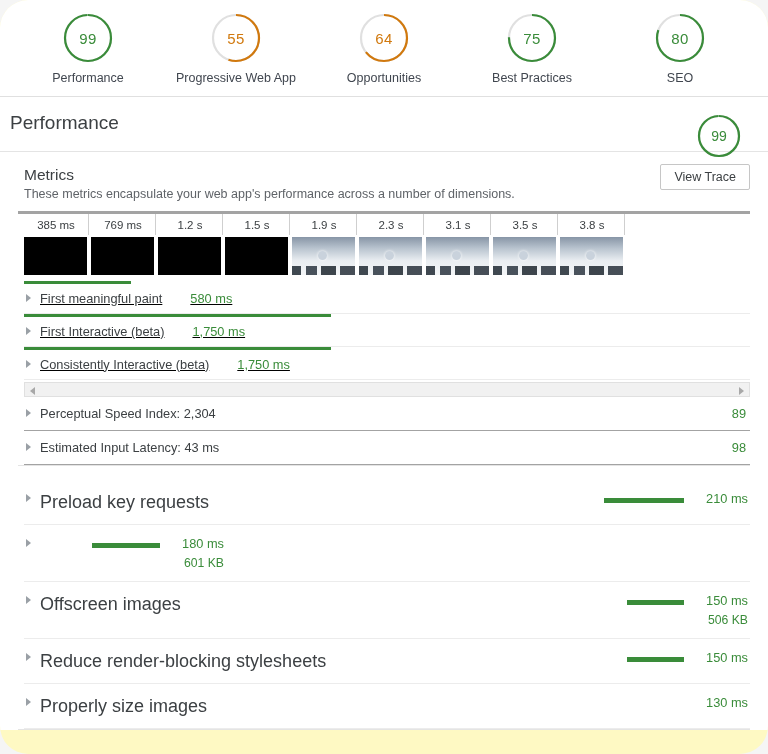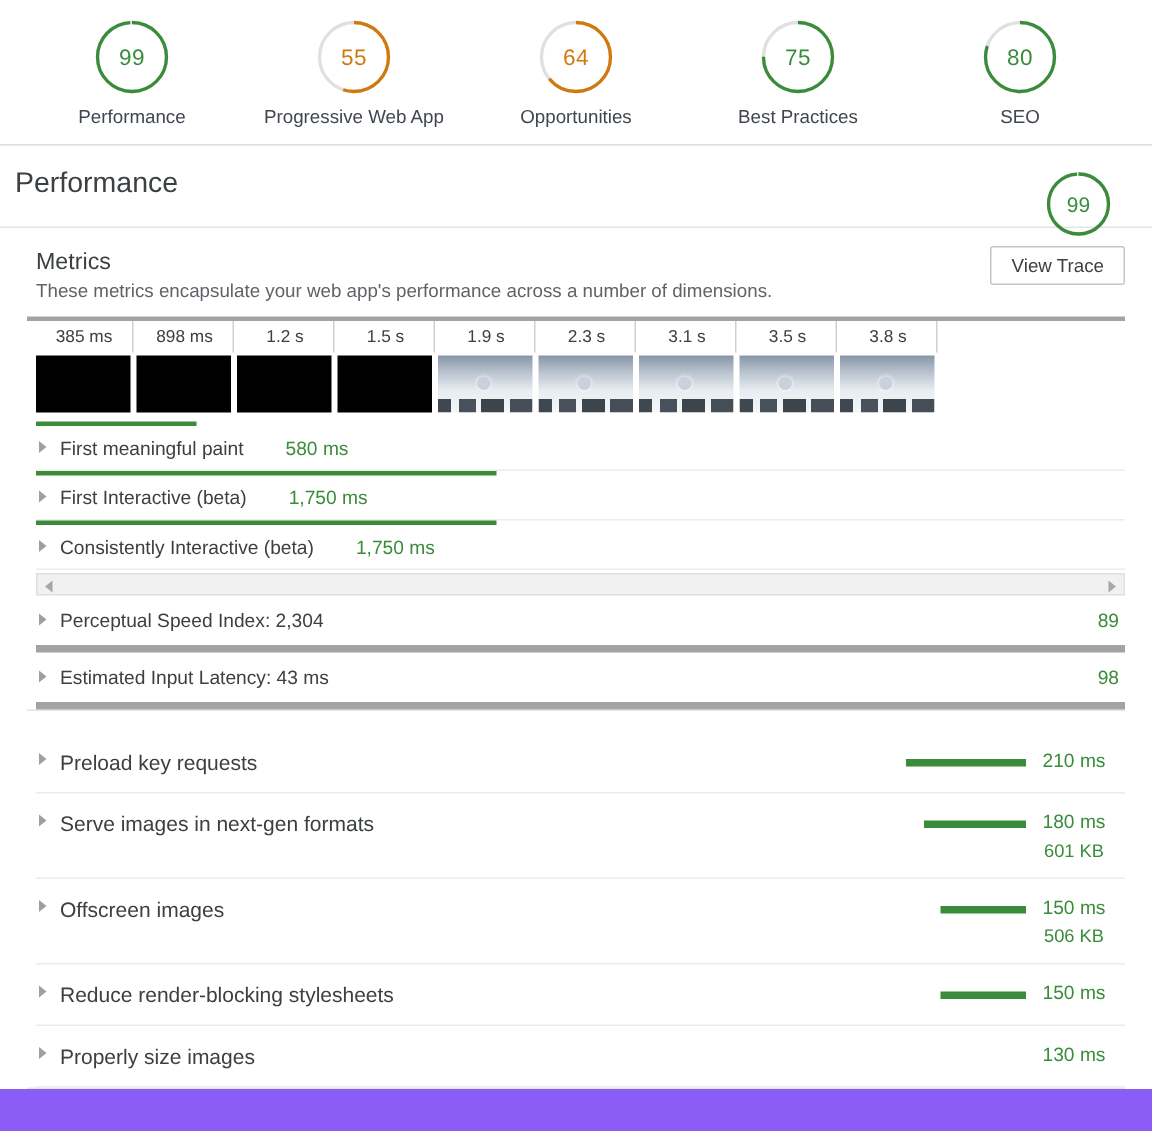--- a/index.html
+++ b/index.html
@@ -3,21 +3,21 @@
 <meta charset="utf-8">
 <style>
   * { box-sizing: border-box; }
   html, body {
     margin: 0; padding: 0;
     width: 768px; height: 754px;
     background: #f5f5f5;
     font-family: "Liberation Sans", sans-serif;
     -webkit-font-smoothing: antialiased;
   }
-  .page { width: 768px; height: 754px; position: relative; background: #8b5cf6; overflow: hidden; }
+  .page { width: 768px; height: 754px; position: relative; background: #fef9c3; overflow: hidden; border-radius: 28px; }
 
   
   .scores {
     height: 97px; background: #fff;
     display: flex; align-items: flex-start; justify-content: space-around;
     padding: 12px 14px 0 14px;
     border-bottom: 1px solid #e0e0e0;
   }
   .score-item { display: flex; flex-direction: column; align-items: center; width: 132px; }
   .gauge { position: relative; width: 52px; height: 52px; }
@@ -79,21 +79,21 @@
       linear-gradient(to right, #202a33 0 14%, transparent 14% 22%, #2b3540 22% 40%,
       transparent 40% 46%, #1d262e 46% 70%, transparent 70% 76%, #28313b 76% 100%);
     opacity: .85;
   }
   .thumb-light::after {
     content: ""; position: absolute; left: 26px; top: 14px; width: 9px; height: 9px;
     border-radius: 50%; background: #c9d2dc; box-shadow: 0 0 3px #fff;
   }
 
   
-  .metric-list { padding-left: 6px; }
+  .metric-list { padding-left: 6px; text-decoration: underline; }
   .metric-block { position: relative; }
   .metric-bar { height: 3px; background: #3a8c3a; }
   .metric-row {
     display: flex; align-items: center;
     border-bottom: 1px solid #ececec;
     padding: 7px 0 7px 0; min-height: 30px;
   }
   .tri {
     width: 0; height: 0; margin: 0 9px 0 2px;
     border-left: 5px solid #9aa0a6; border-top: 4px solid transparent; border-bottom: 4px solid transparent;
@@ -106,35 +106,35 @@
   .hscroll {
     height: 15px; margin: 2px 0 0 6px; background: #f1f1f1;
     border: 1px solid #e0e0e0; position: relative; cursor: pointer;
   }
   .hscroll .arr { position: absolute; top: 4px; width: 0; height: 0; }
   .hscroll .arr.l { left: 5px; border-right: 5px solid #a8a8a8; border-top: 4px solid transparent; border-bottom: 4px solid transparent; }
   .hscroll .arr.r { right: 5px; border-left: 5px solid #a8a8a8; border-top: 4px solid transparent; border-bottom: 4px solid transparent; }
 
   
   .simple-row {
-    display: flex; align-items: center; border-bottom: 5px solid #a3a3a3;
+    display: flex; align-items: center; border-bottom: 1px solid #a3a3a3;
     padding: 9px 0; margin-left: 6px;
   }
   .simple-row .metric-name { flex: 1; }
   .simple-score { font-size: 12.8px; color: #3a8c3a; padding-right: 4px; }
 
   
   .opp-row {
     display: flex; align-items: flex-start; border-bottom: 1px solid #ececec;
     padding: 11px 0 11px 0; margin-left: 6px; min-height: 41px;
   }
-  .opp-name { font-size: 14px; color: #3c4043; flex: 1; padding-top: 1px; }
+  .opp-name { font-size: 18px; color: #3c4043; flex: 1; padding-top: 1px; }
   .opp-meter { width: 120px; padding-top: 7px; display: flex; justify-content: flex-end; }
   .opp-bar { height: 5px; background: #3a8c3a; }
-  .opp-vals { width: 66px; text-align: center; padding-right: 2px; }
+  .opp-vals { width: 66px; text-align: right; padding-right: 2px; }
   .opp-primary { font-size: 12.8px; color: #3a8c3a; display: block; }
   .opp-secondary { font-size: 12.2px; color: #3a8c3a; display: block; margin-top: 5px; }
 </style>
 </head>
 <body>
 
 <div class="page">
 
   <div class="scores" id="score-scale">
       <div class="score-item">
@@ -208,21 +208,21 @@
         <button class="view-trace">View Trace</button>
       </div>
 
       <div class="filmstrip">
         <div class="strip-row" id="filmstrip">
             <div class="frame">
               <div class="frame-time">385 ms</div>
               <div class="frame-img thumb-dark"></div>
             </div>
             <div class="frame">
-              <div class="frame-time">898 ms</div>
+              <div class="frame-time">769 ms</div>
               <div class="frame-img thumb-dark"></div>
             </div>
             <div class="frame">
               <div class="frame-time">1.2 s</div>
               <div class="frame-img thumb-dark"></div>
             </div>
             <div class="frame">
               <div class="frame-time">1.5 s</div>
               <div class="frame-img thumb-dark"></div>
             </div>
@@ -304,21 +304,20 @@
             <span class="opp-name">Preload key requests</span>
             <span class="opp-meter">
               <span class="opp-bar" style="width:80px"></span>
             </span>
             <span class="opp-vals">
               <span class="opp-primary">210 ms</span>
             </span>
           </div>
           <div class="opp-row">
             <span class="tri" style="margin-top:3px"></span>
-            <span class="opp-name">Serve images in next-gen formats</span>
             <span class="opp-meter">
               <span class="opp-bar" style="width:68px"></span>
             </span>
             <span class="opp-vals">
               <span class="opp-primary">180 ms</span>
               <span class="opp-secondary">601 KB</span>
             </span>
           </div>
           <div class="opp-row">
             <span class="tri" style="margin-top:3px"></span>

